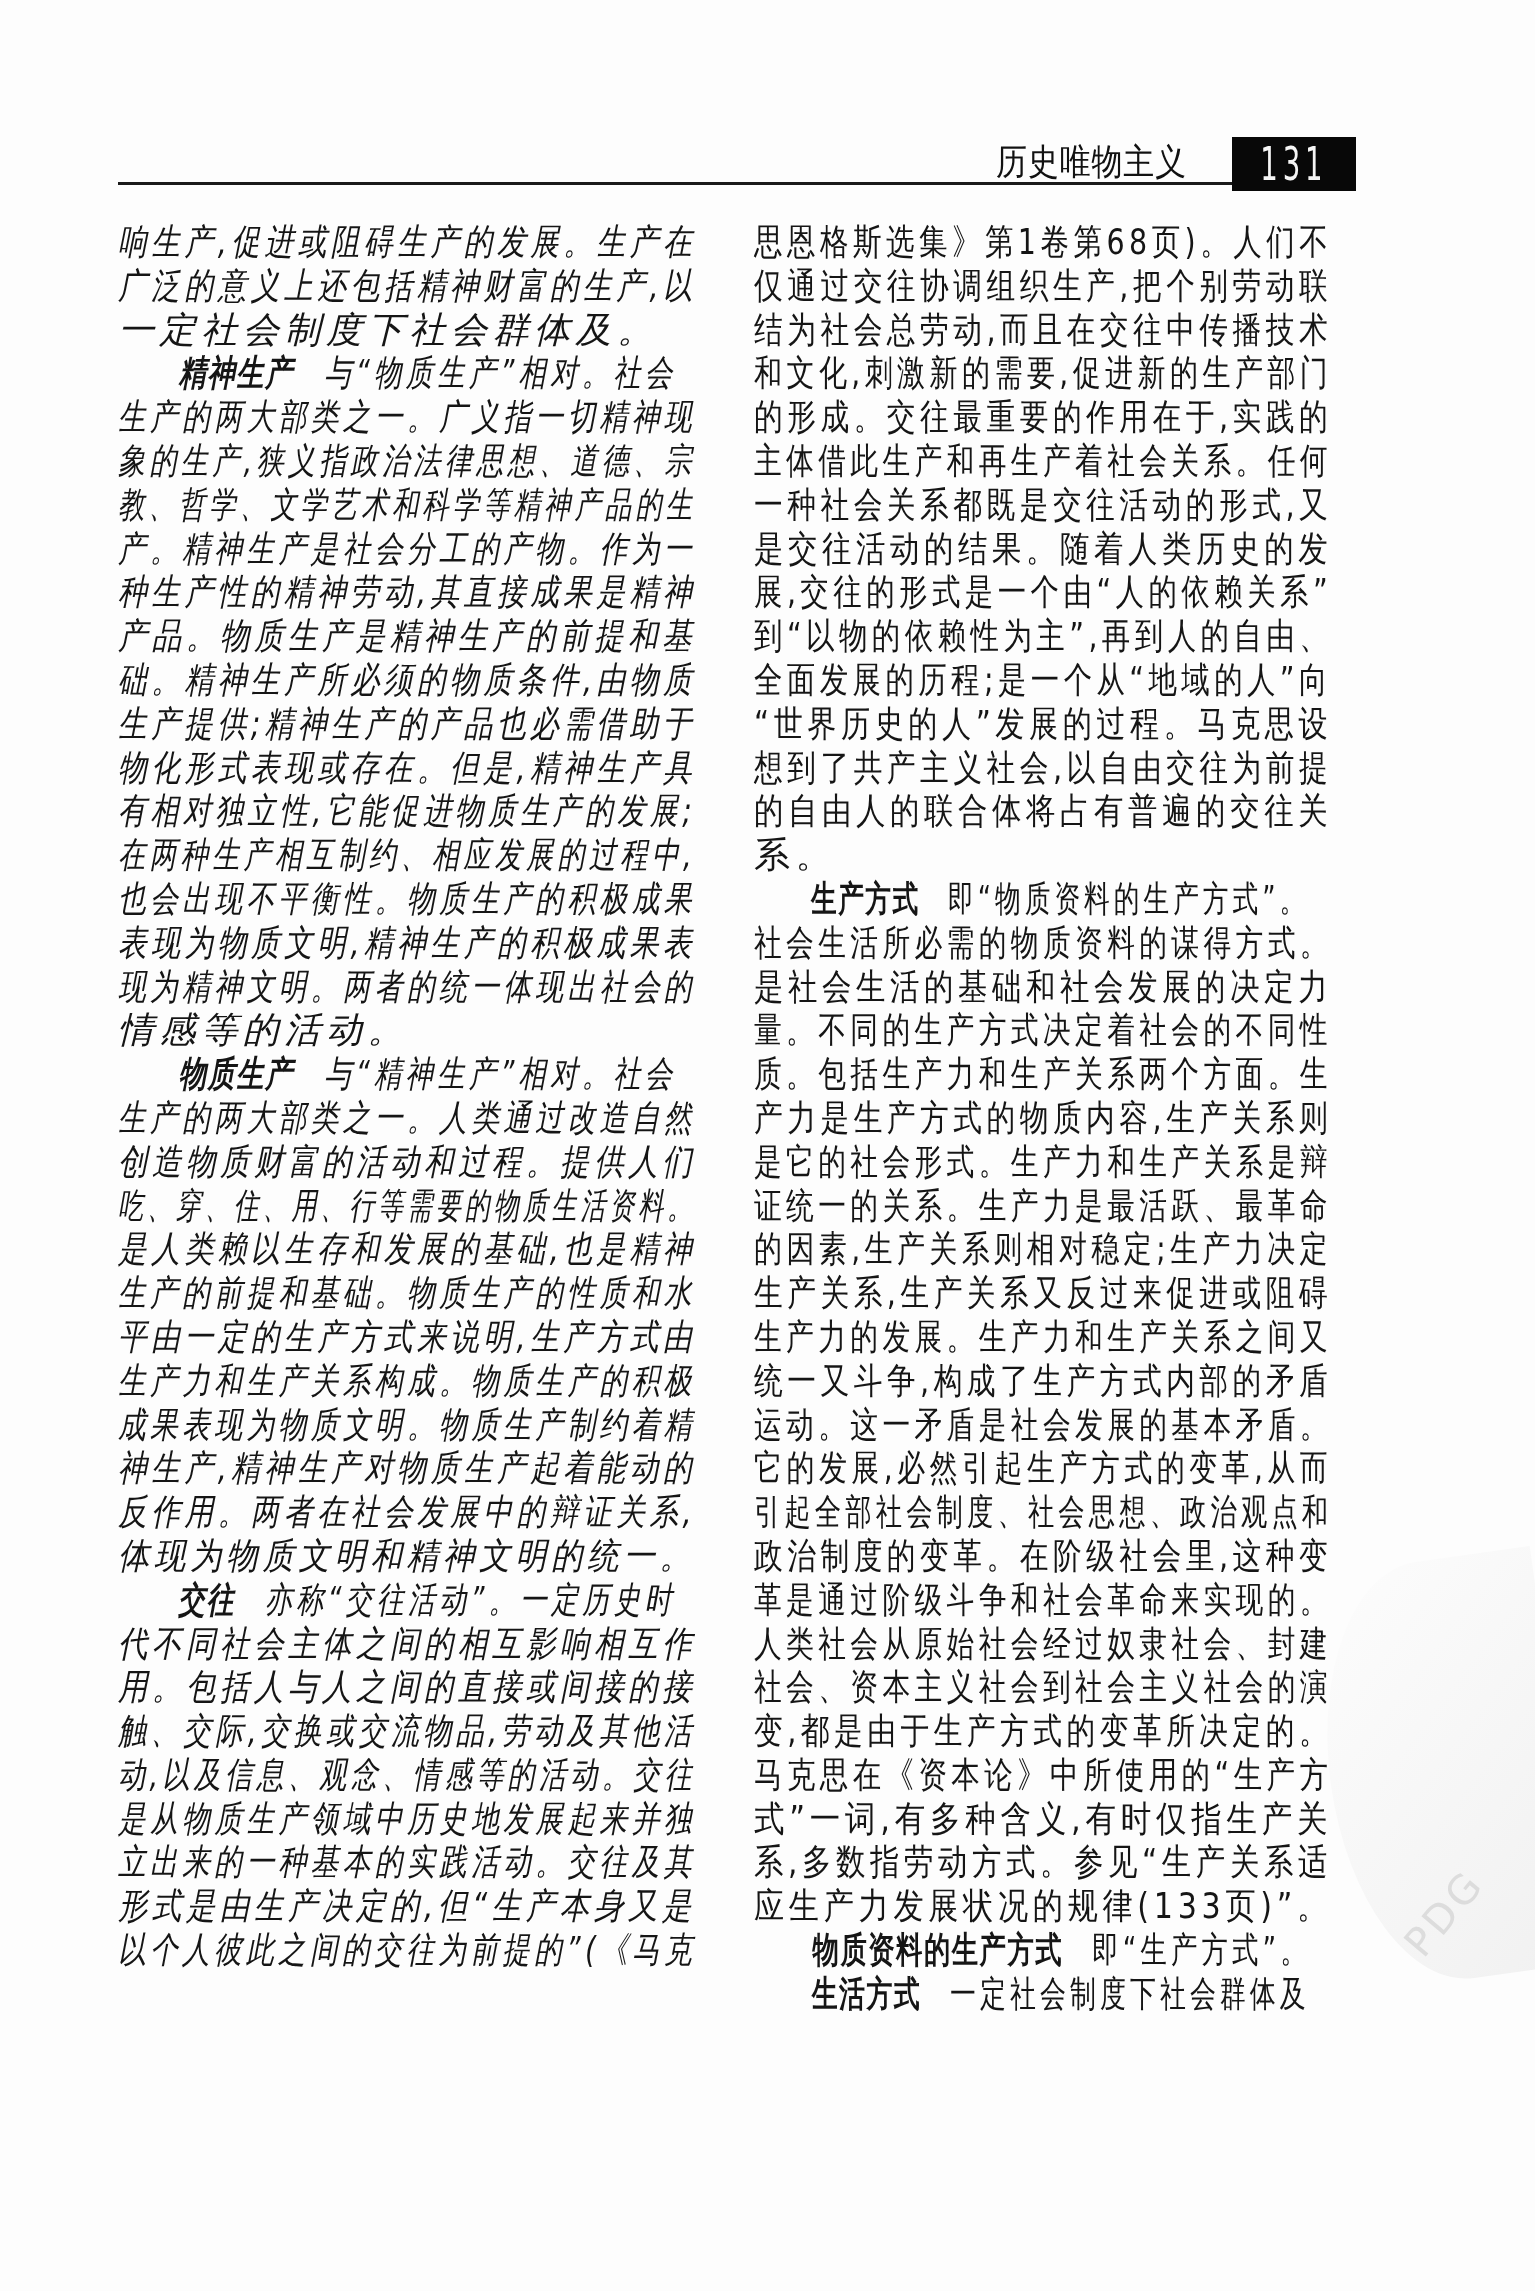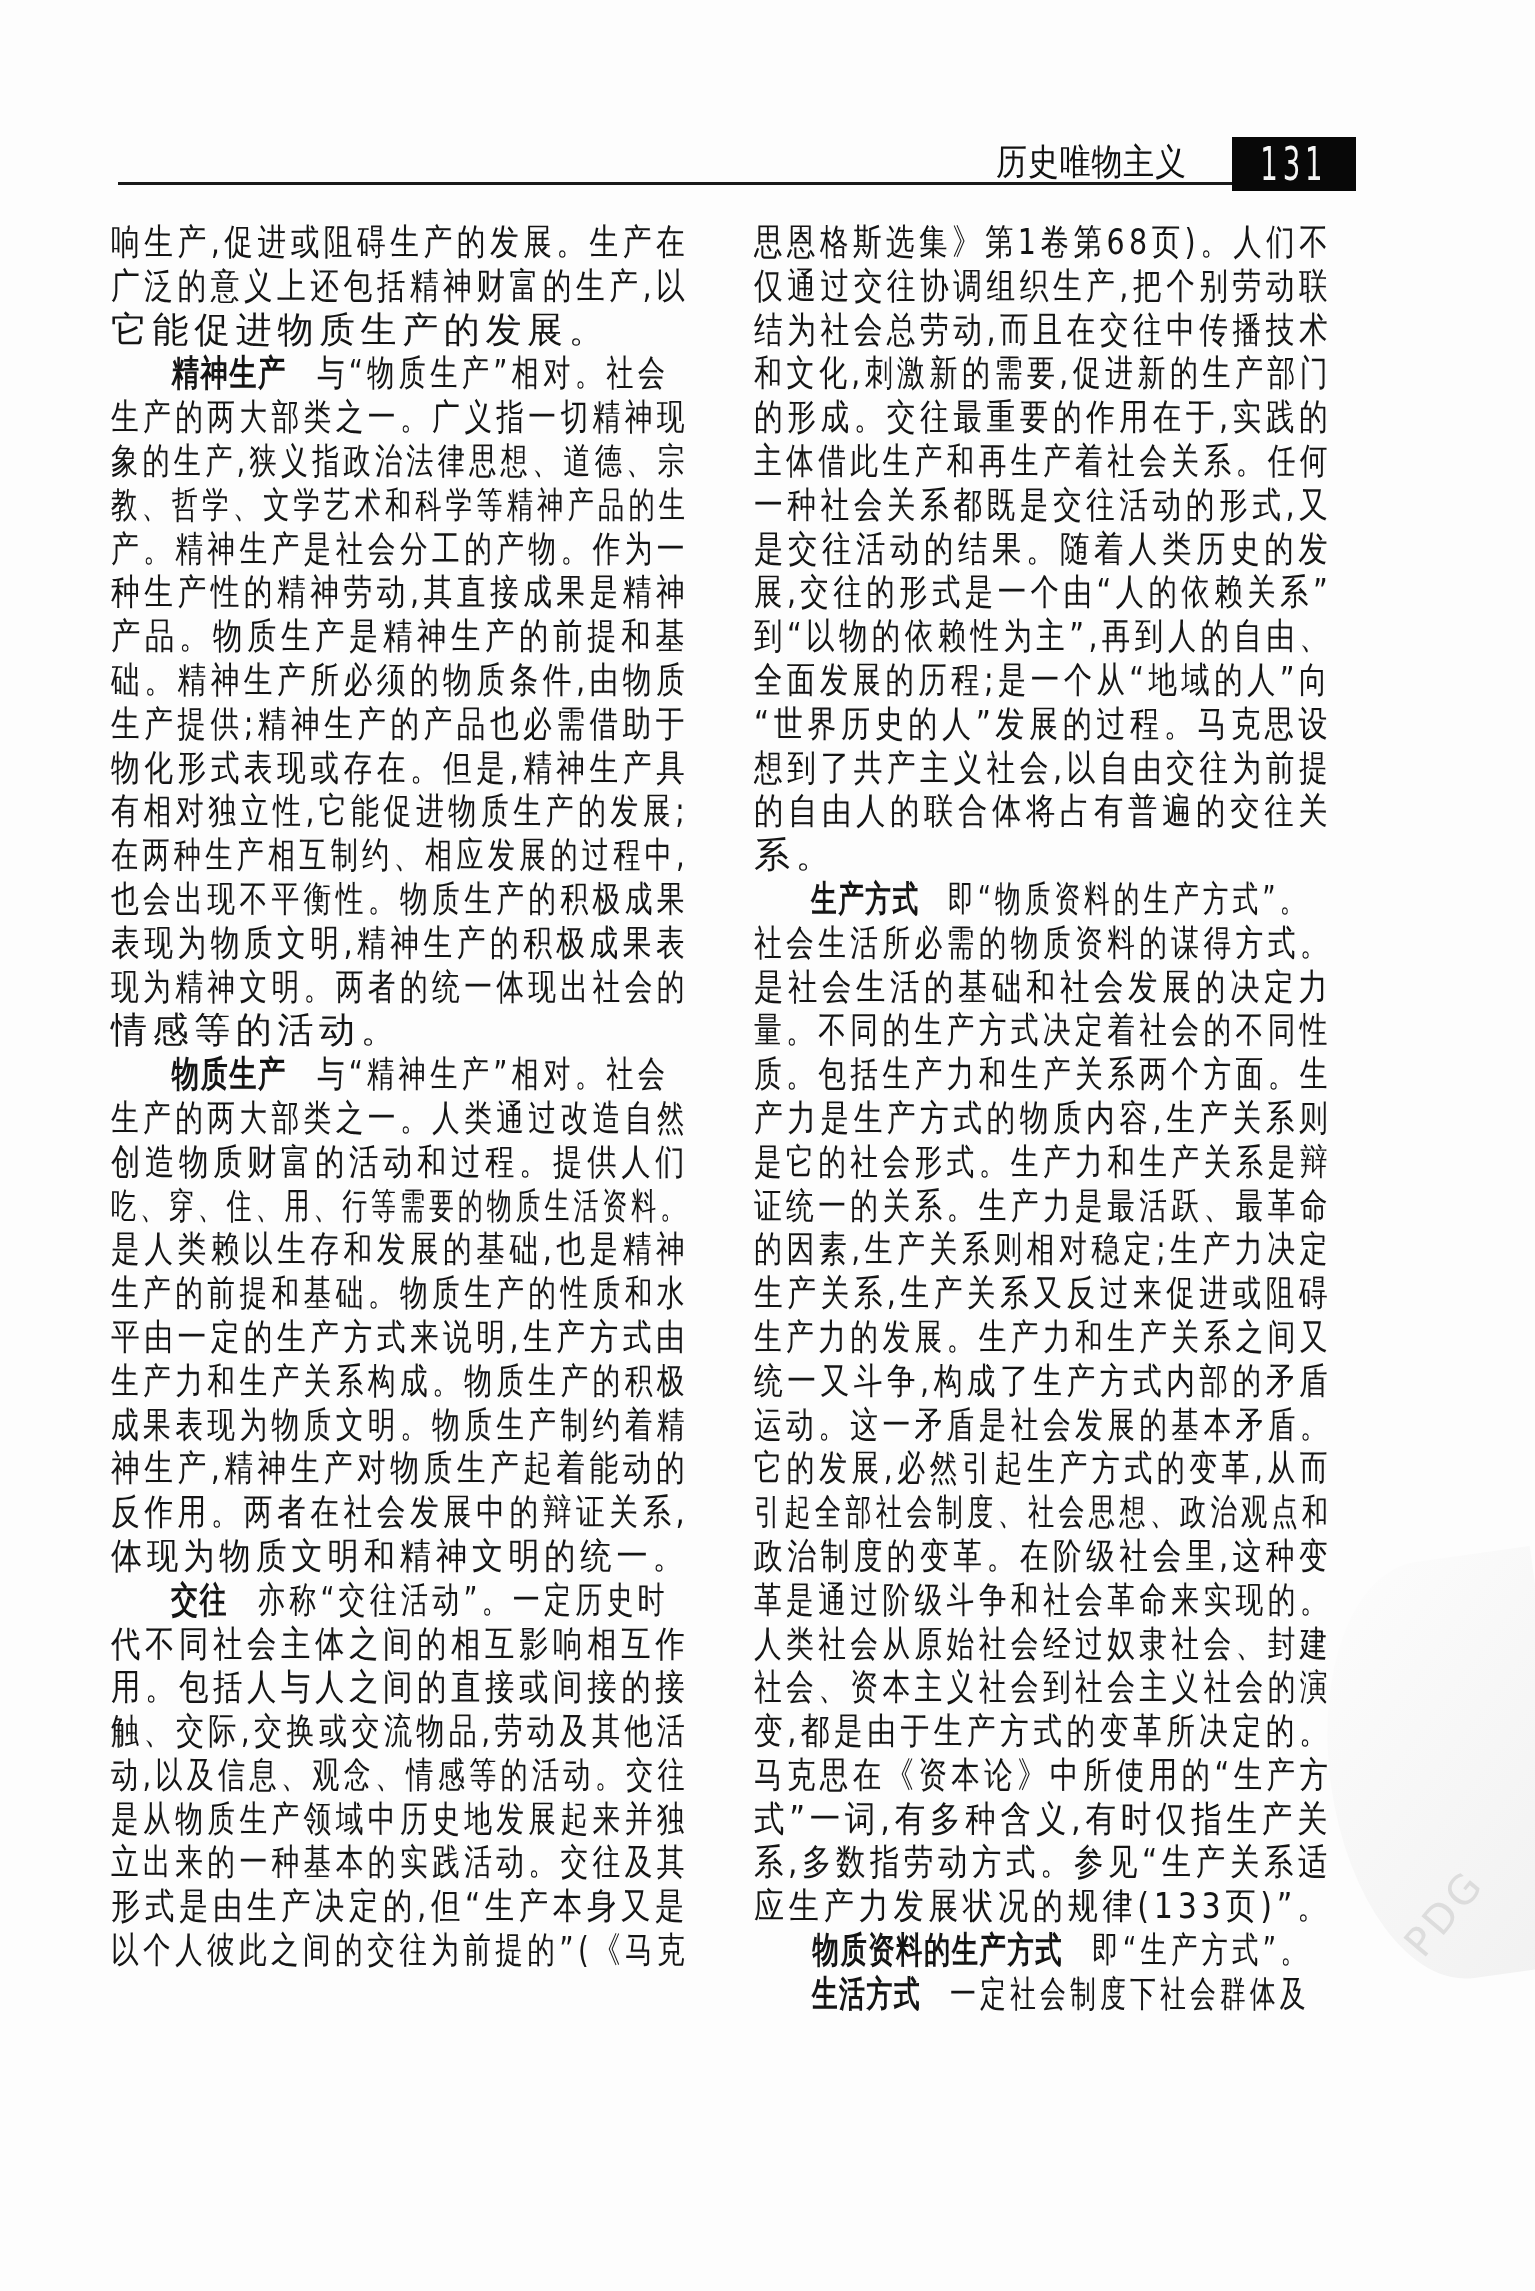--- a/index.html
+++ b/index.html
@@ -27,21 +27,21 @@
     font-family: "DejaVu Sans", sans-serif;
     font-size: 46px; letter-spacing: 8px; font-weight: normal;
   }
   .page-number-box span { transform: scaleX(0.6); display: inline-block; }
   .column {
     position: absolute; top: 220px; width: 578px;
     font-size: 36px; line-height: 43.8px;
     letter-spacing: 5.6px;
     text-align: justify; text-justify: inter-character;
   }
-  .col-left { left: 111px; }
+  .col-left { left: 118px; font-style: italic; }
   .col-right { left: 754px; }
   .line { display: block; white-space: nowrap; height: 43.8px; overflow: visible; }
   .indent { padding-left: 80px; }
   .term { font-weight: bold; letter-spacing: 2px; }
   .gap { display: inline-block; width: 40px; }
   .watermark {
     position: absolute; left: 1330px; top: 1560px;
     width: 230px; height: 420px;
     border-radius: 50% 0 0 50%;
     background: linear-gradient(135deg, rgba(235,235,235,0.0), rgba(230,230,230,0.55));
@@ -59,21 +59,21 @@
 
 <div class="header-rule"></div>
 <div class="running-title">历史唯物主义</div>
 <div class="page-number-box">
   <span>131</span>
 </div>
 
 <div class="column col-left" id="col-left">
     <div class="line" style="transform: scaleX(0.798343); transform-origin: left center;"><span>响生产,促进或阻碍生产的发展。生产在</span></div>
     <div class="line" style="transform: scaleX(0.798343); transform-origin: left center;"><span>广泛的意义上还包括精神财富的生产,以</span></div>
-    <div class="line"><span>它能促进物质生产的发展。</span></div>
+    <div class="line"><span>一定社会制度下社会群体及。</span></div>
     <div class="line indent" style="transform: scaleX(0.757991); transform-origin: left center;"><span class="term">精神生产</span><span class="gap"></span><span>与“物质生产”相对。社会</span></div>
     <div class="line" style="transform: scaleX(0.771696); transform-origin: left center;"><span>生产的两大部类之一。广义指一切精神现</span></div>
     <div class="line" style="transform: scaleX(0.754569); transform-origin: left center;"><span>象的生产,狭义指政治法律思想、道德、宗</span></div>
     <div class="line" style="transform: scaleX(0.731646); transform-origin: left center;"><span>教、哲学、文学艺术和科学等精神产品的生</span></div>
     <div class="line" style="transform: scaleX(0.771696); transform-origin: left center;"><span>产。精神生产是社会分工的产物。作为一</span></div>
     <div class="line" style="transform: scaleX(0.798343); transform-origin: left center;"><span>种生产性的精神劳动,其直接成果是精神</span></div>
     <div class="line" style="transform: scaleX(0.817539); transform-origin: left center;"><span>产品。物质生产是精神生产的前提和基</span></div>
     <div class="line" style="transform: scaleX(0.798343); transform-origin: left center;"><span>础。精神生产所必须的物质条件,由物质</span></div>
     <div class="line" style="transform: scaleX(0.797241); transform-origin: left center;"><span>生产提供;精神生产的产品也必需借助于</span></div>
     <div class="line" style="transform: scaleX(0.798343); transform-origin: left center;"><span>物化形式表现或存在。但是,精神生产具</span></div>

